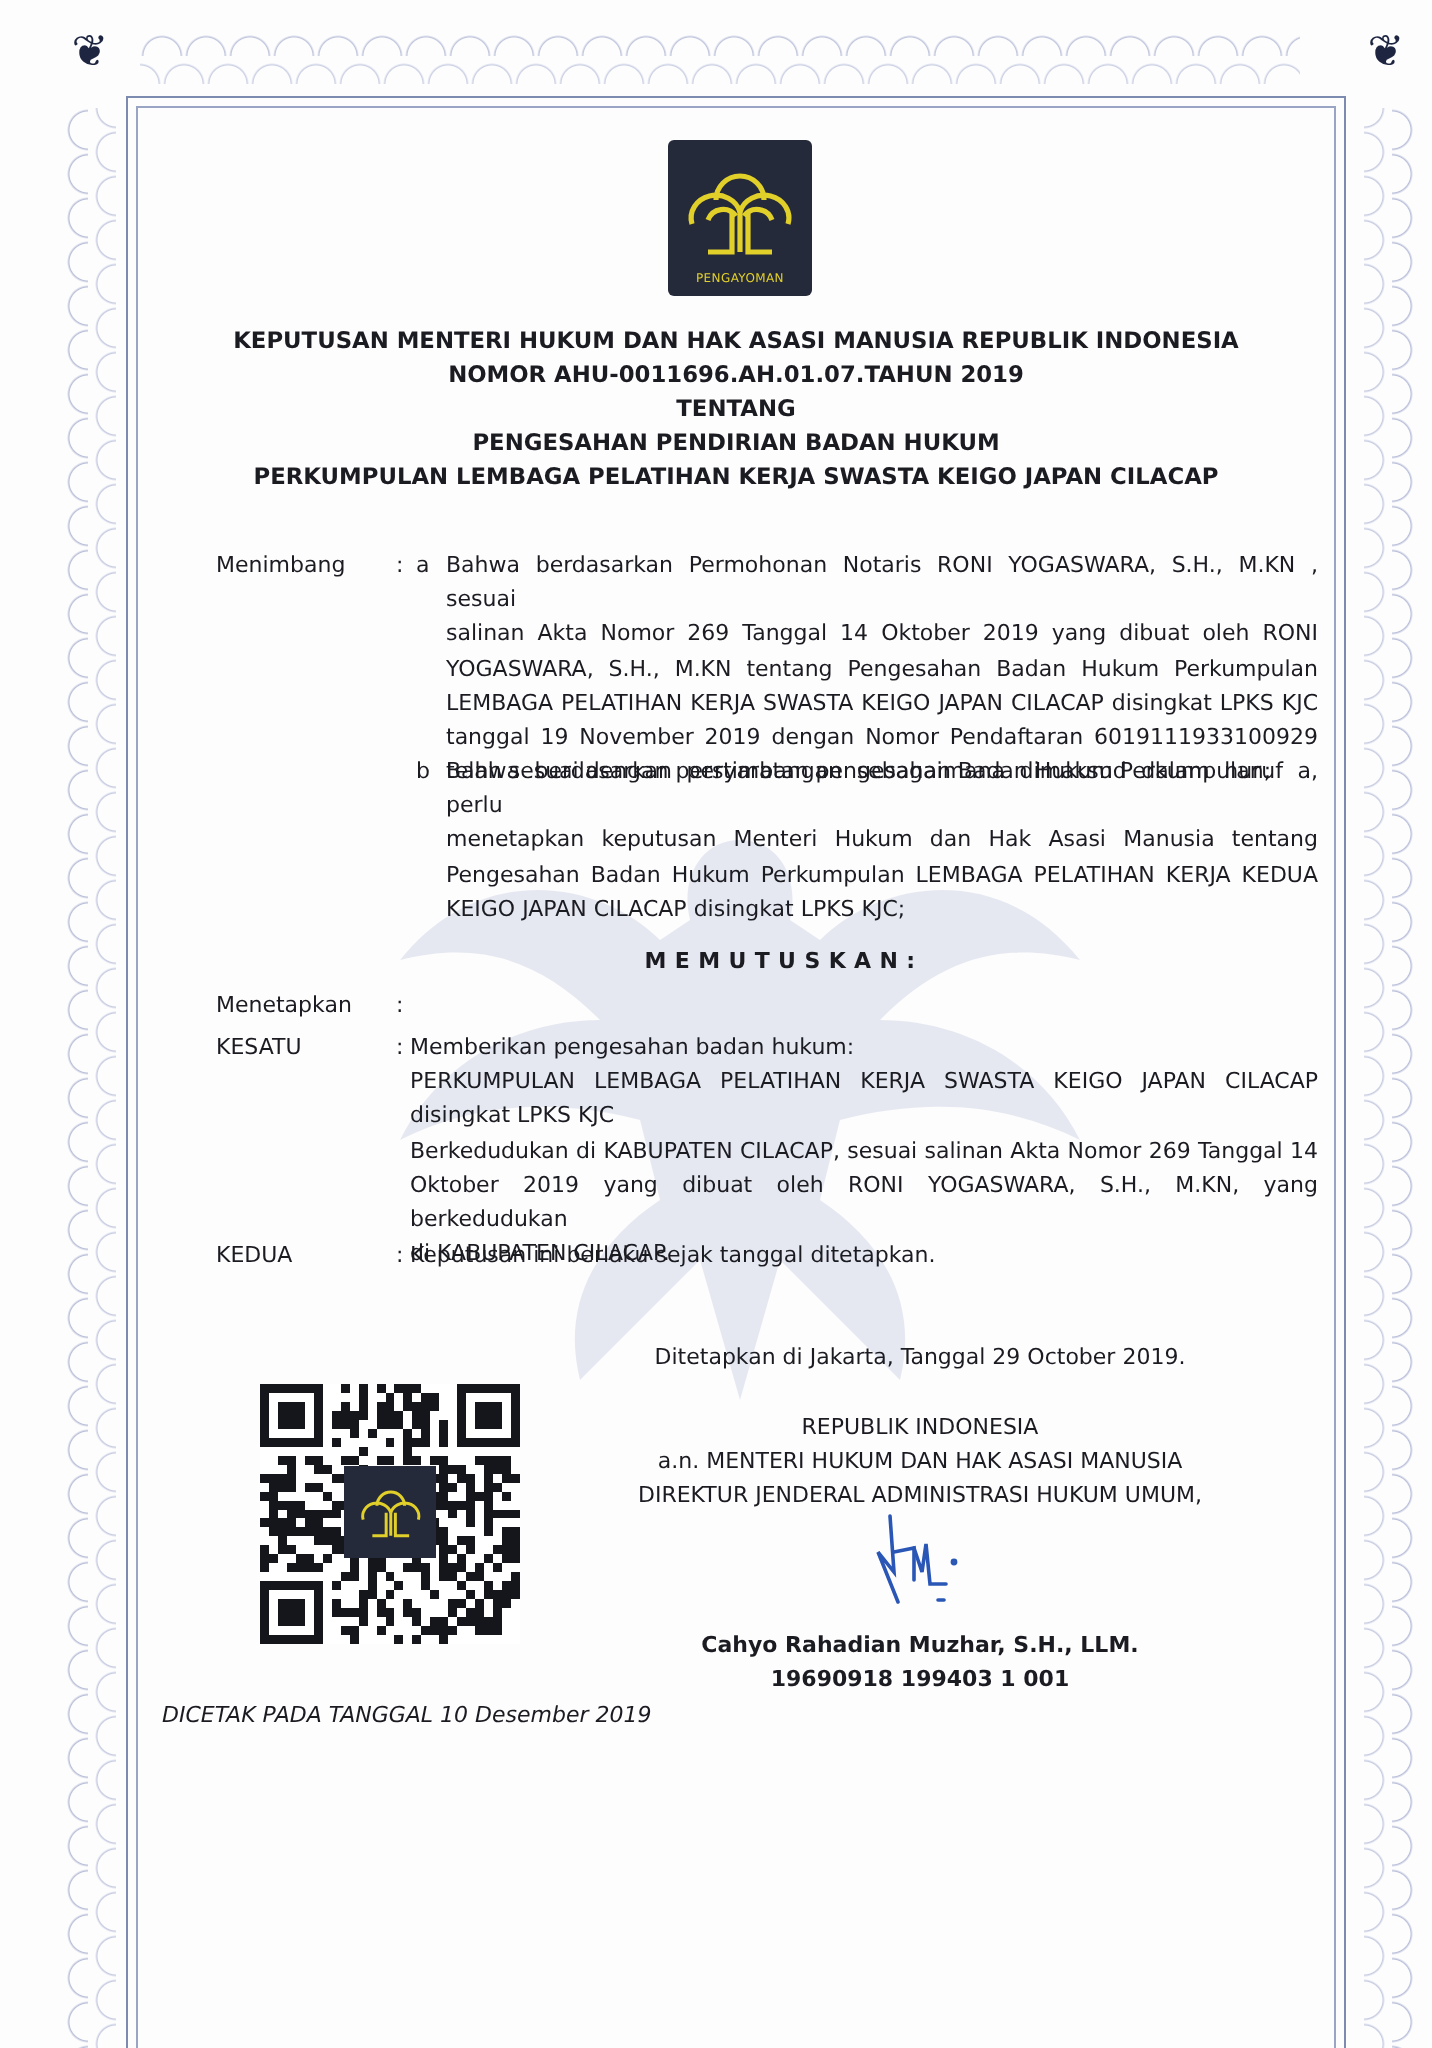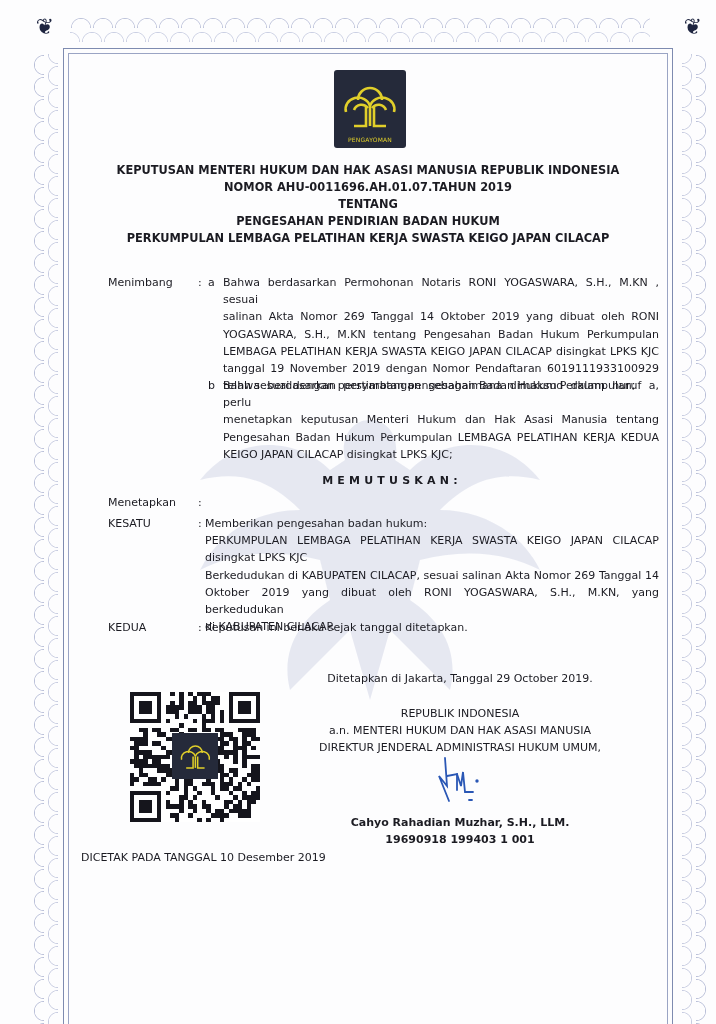--- a/index.html
+++ b/index.html
@@ -81,21 +81,21 @@
     position:absolute; left:300px; width:320px; text-align:center; font-size:11px;
   }
   .qr {
     position:absolute; left:130px; top:692px; width:130px; height:130px;
   }
   .qr-logo {
     position:absolute; left:172px; top:733px; width:46px; height:46px;
     background:#252a3a;
   }
   .printed {
-    position:absolute; left:81px; top:849px; font-size:11px; line-height:17px;
+    position:absolute; left:81px; top:849px; font-size:11px; line-height:17px;font-style:italic;
   }
   .signature { position:absolute; left:435px; top:756px; }
 </style>
 </head>
 <body>
 
 <div class="scallop-top"></div>
 <div class="scallop-left"></div>
 <div class="scallop-right"></div>
 <div class="corner-orn left">❦</div>

